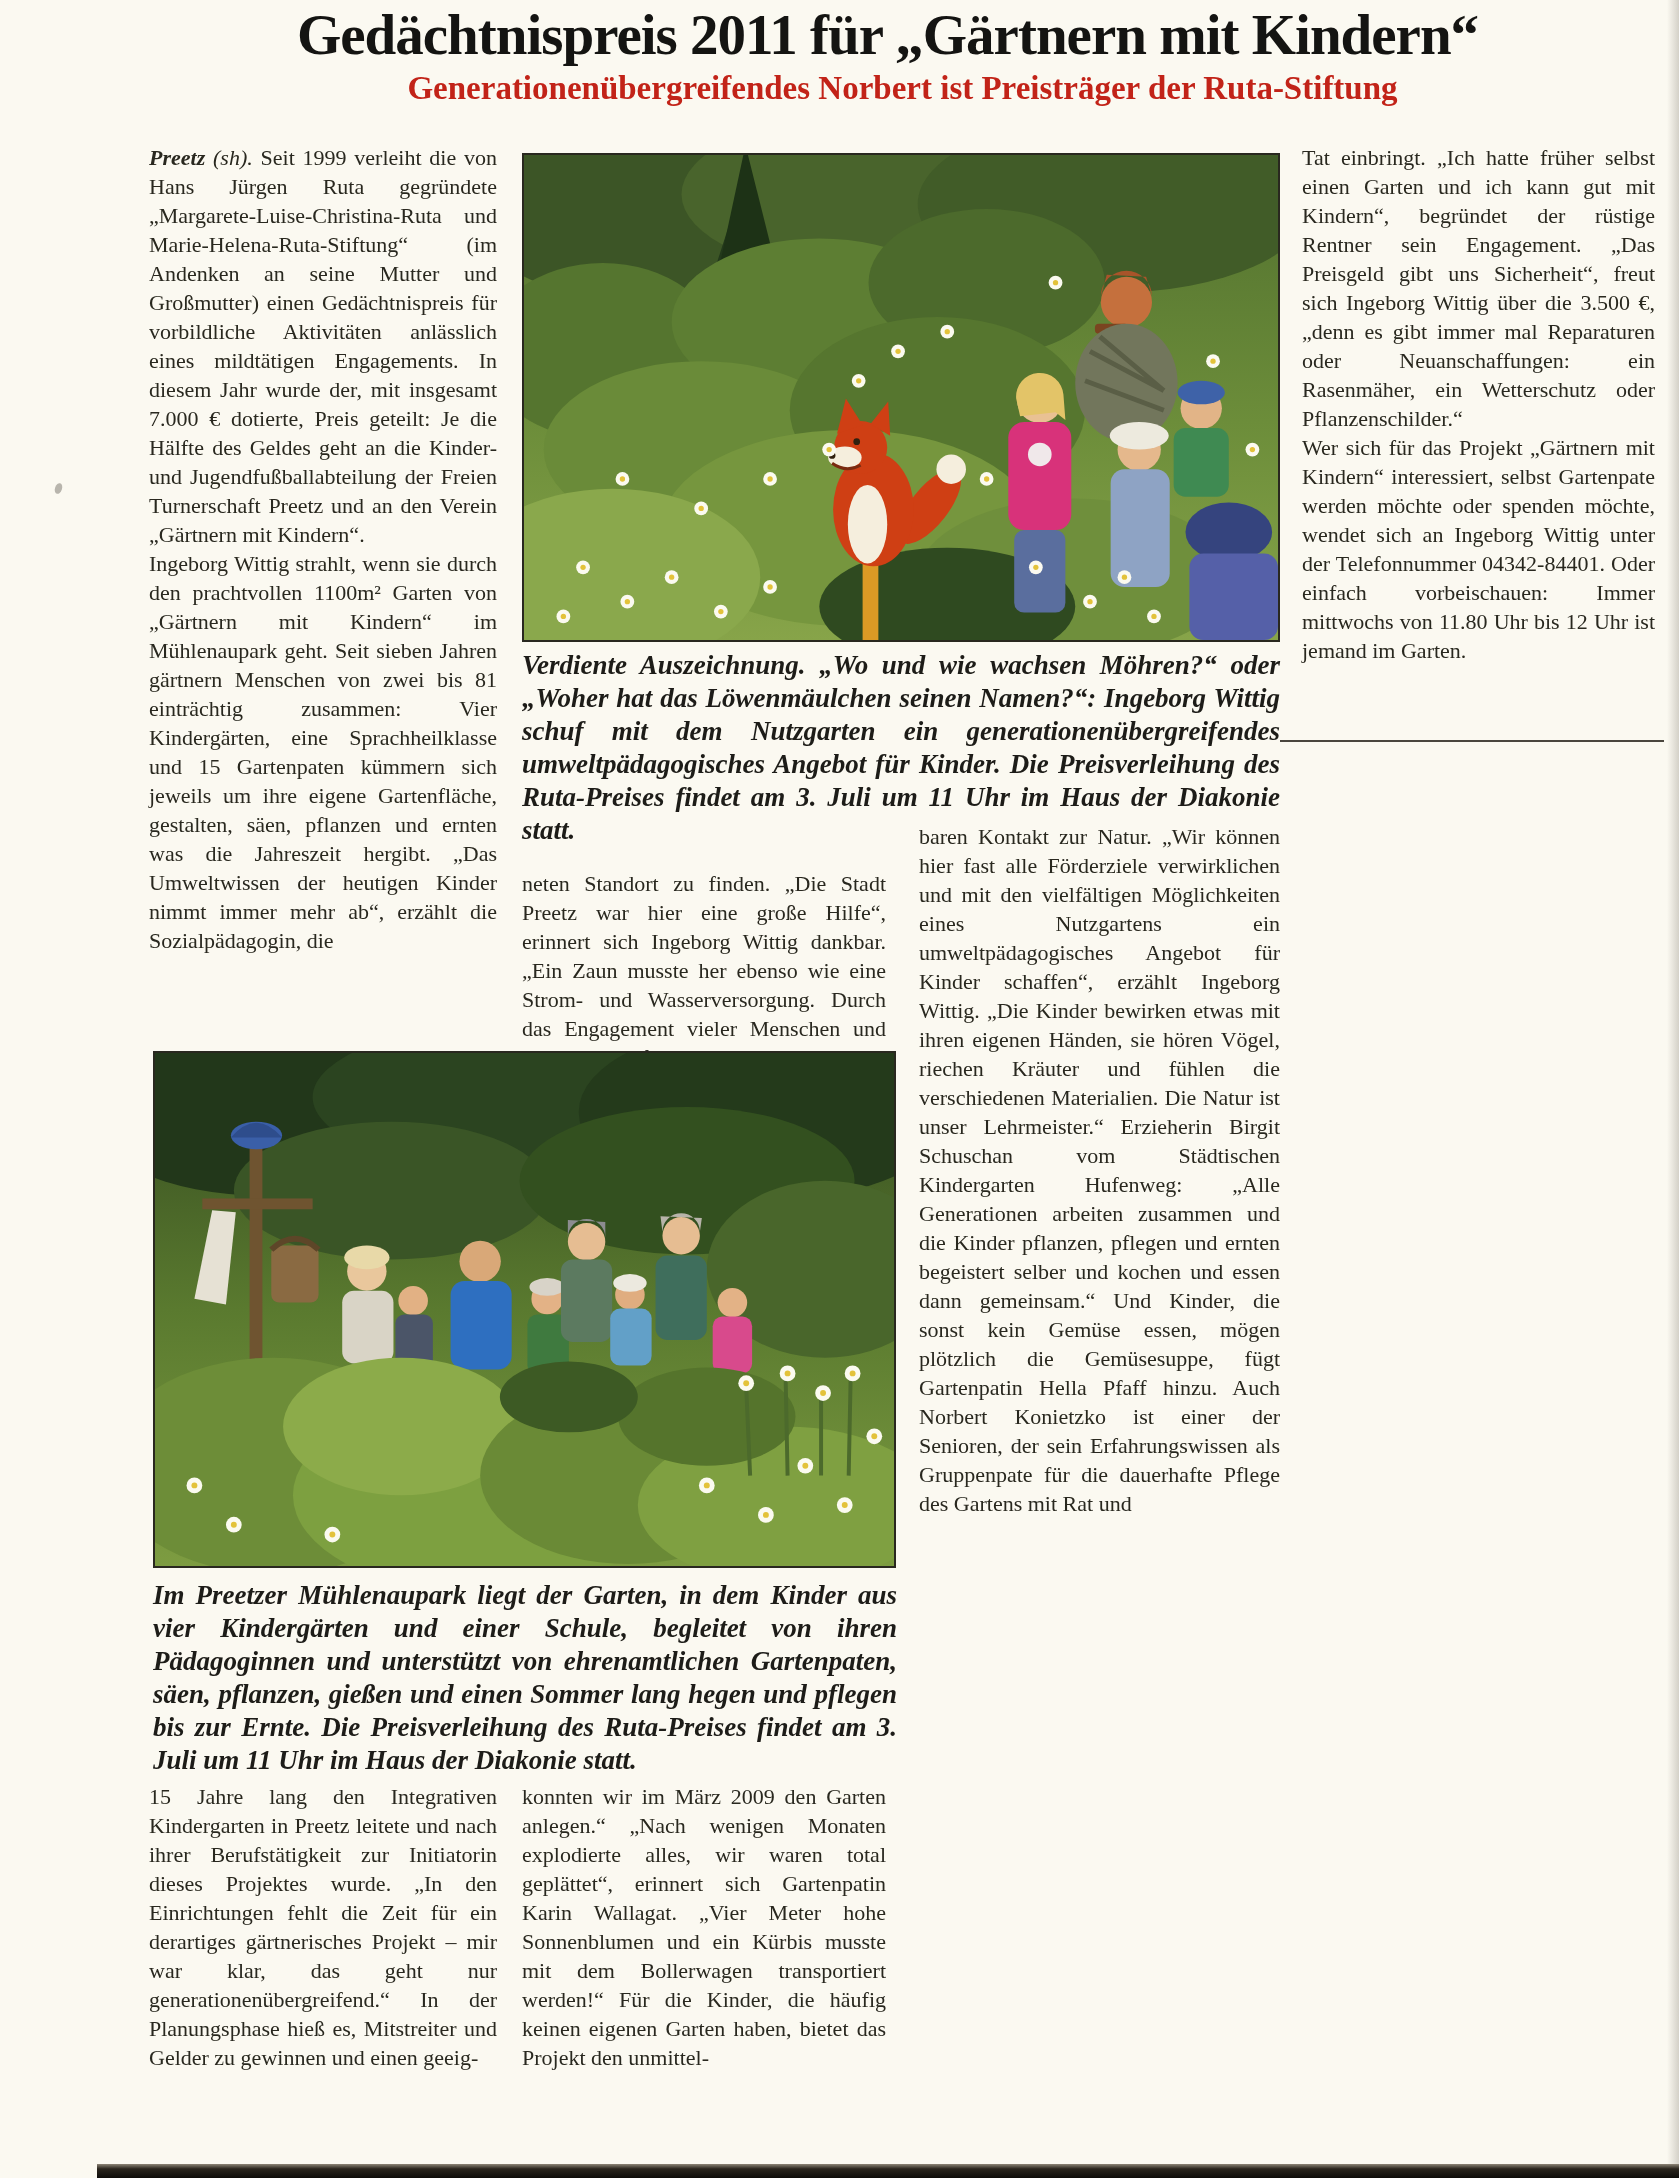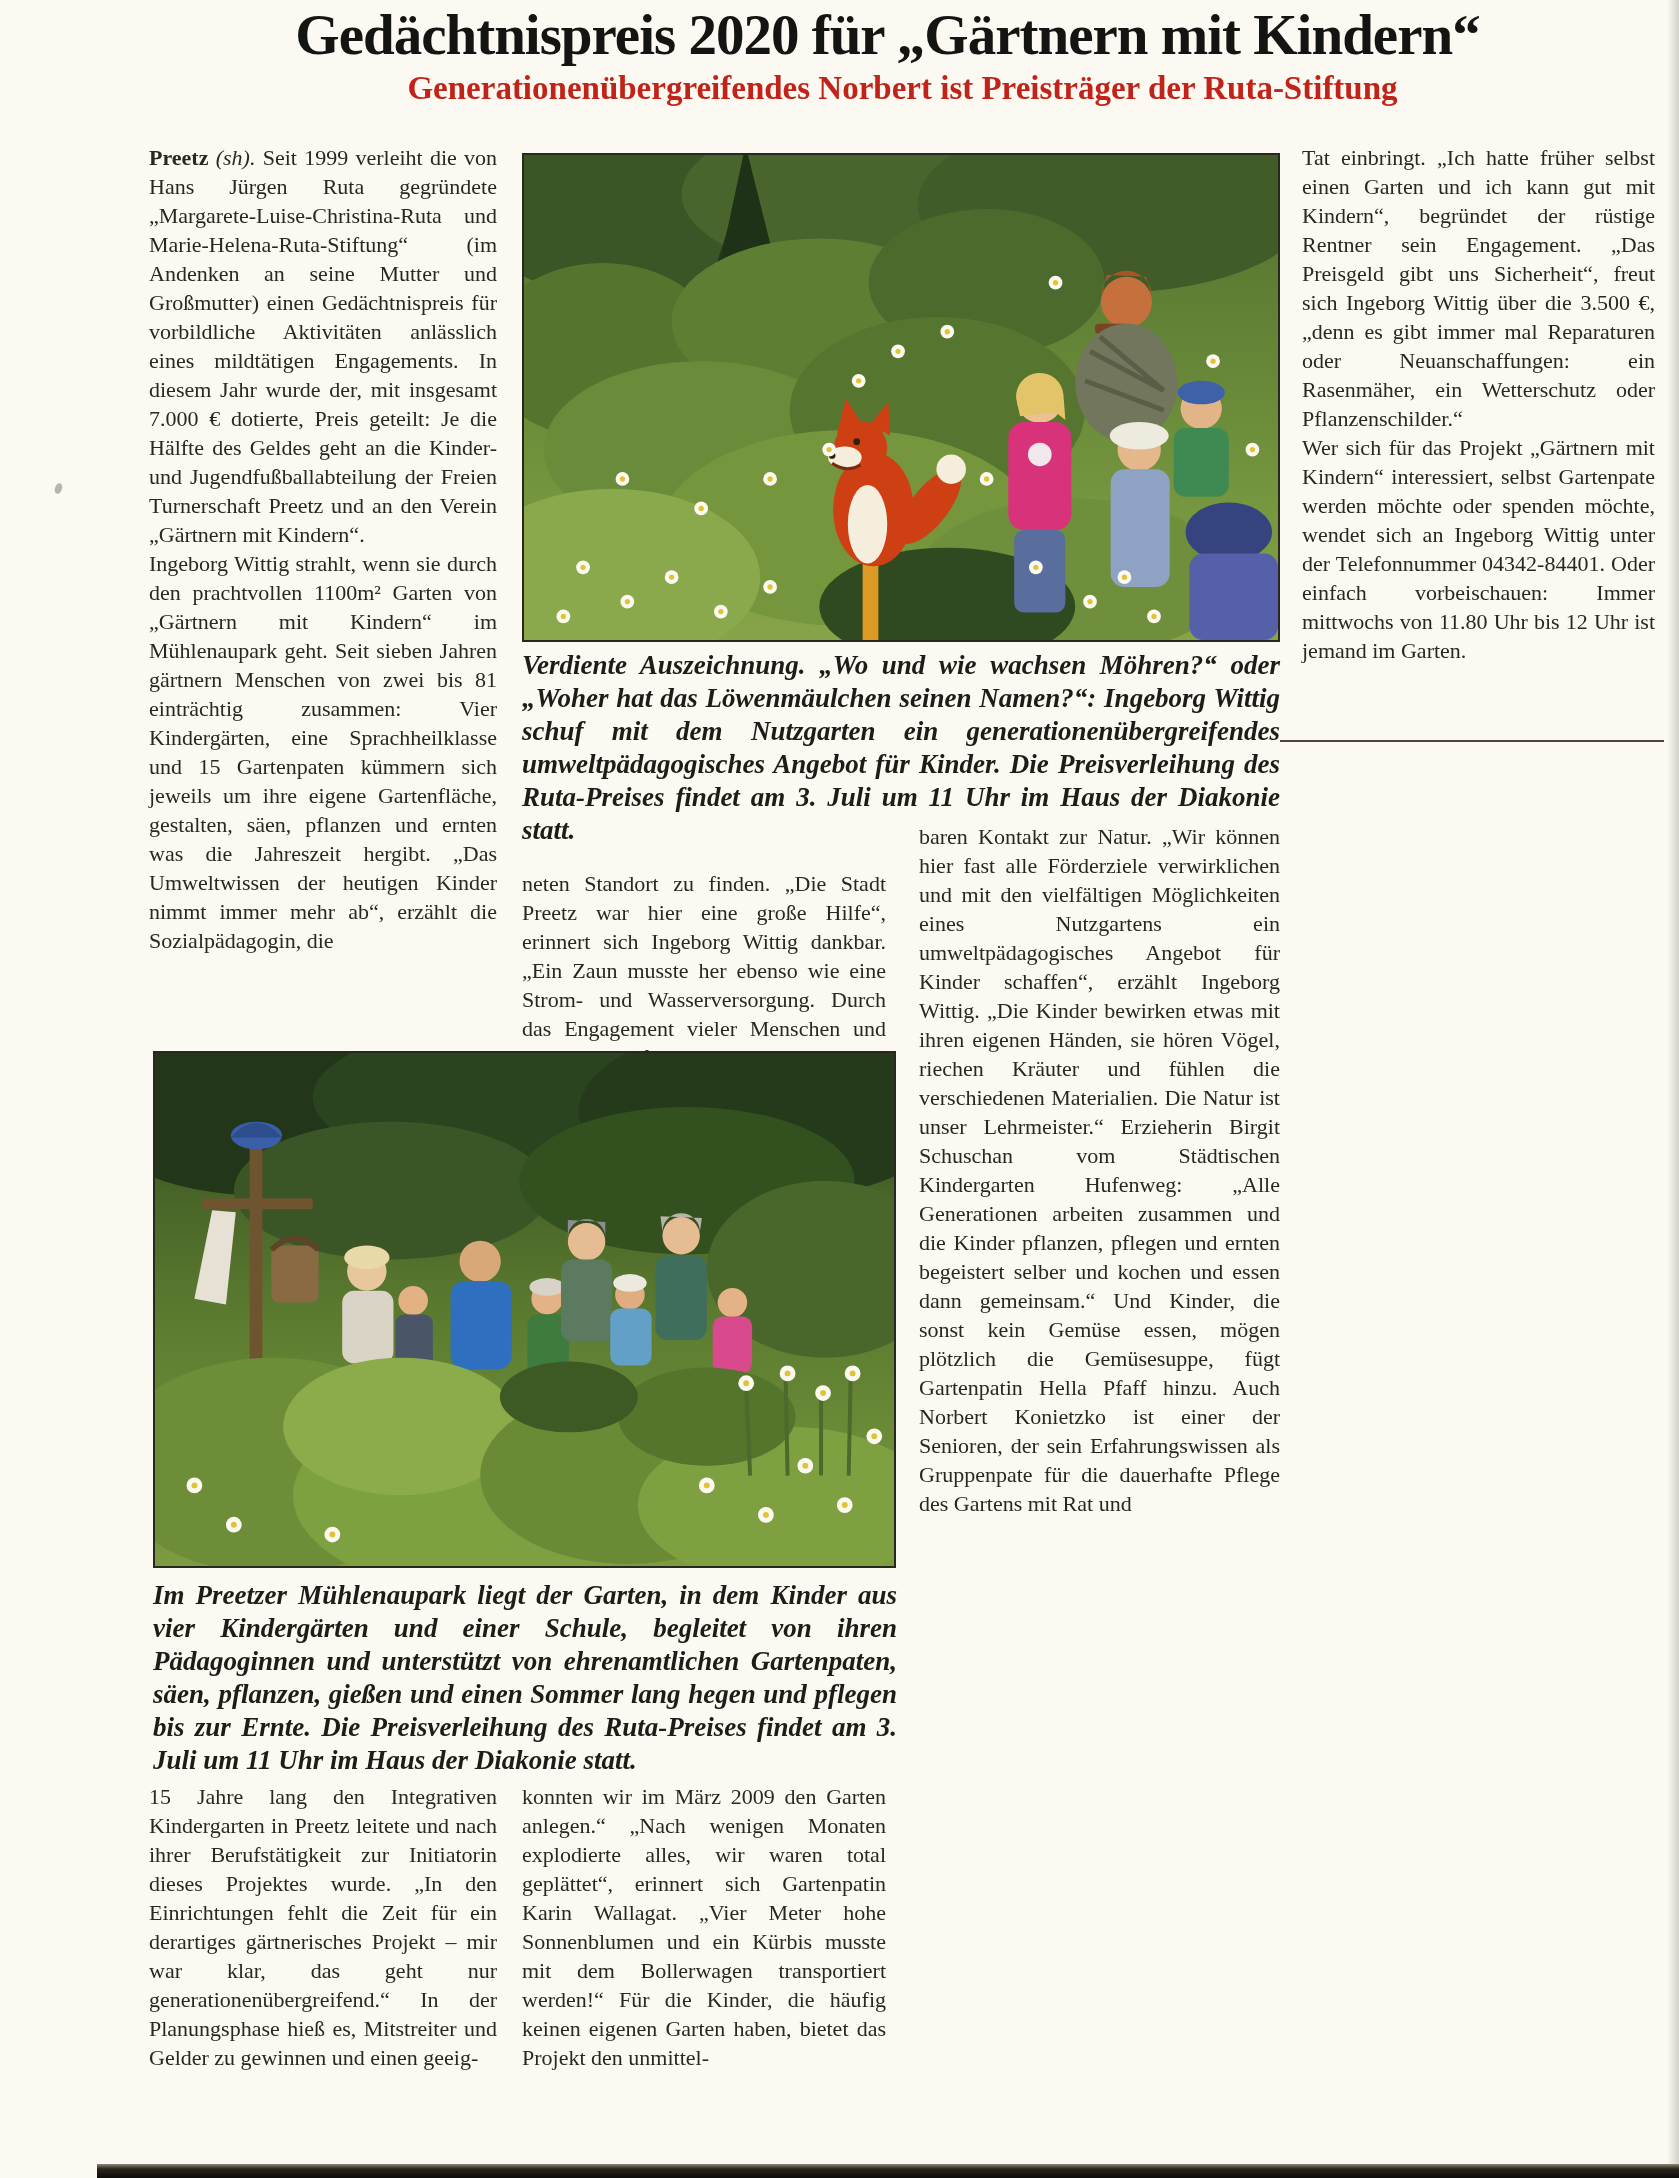--- a/index.html
+++ b/index.html
@@ -23,21 +23,21 @@
     font-size:33px;line-height:38px;font-weight:bold;
     color:#c22318;
   }
   .col{
     font-size:22px;line-height:29px;
     text-align:justify;
     hyphens:auto;-webkit-hyphens:auto;
     color:#29281f;
   }
   .col p{margin:0;}
-  .lead-loc{font-weight:bold;}
+  .lead-loc{font-weight:bold;font-style:italic;}
   .lead-credit{font-style:italic;}
   .photo{
     border:2px solid #29281f;
     box-sizing:border-box;
     background:#5a7a33;
   }
   .photo svg{display:block;width:100%;height:100%;}
   .caption{
     font-weight:bold;font-style:italic;
     font-size:27px;line-height:33px;
@@ -56,21 +56,21 @@
     background:linear-gradient(to right, rgba(0,0,0,0), rgba(110,104,92,.28));
   }
   .speck{
     left:55px;top:483px;width:7px;height:11px;border-radius:50%;
     background:rgba(60,55,45,.35);transform:rotate(18deg);
   }
 </style>
 </head>
 <body>
 
-<div class="abs headline">Gedächtnispreis 2020 für „Gärtnern mit Kindern“</div>
+<div class="abs headline">Gedächtnispreis 2011 für „Gärtnern mit Kindern“</div>
 <div class="abs subhead">Generationenübergreifendes Norbert ist Preisträger der Ruta-Stiftung</div>
 
 <div class="abs col" style="left:149px;top:143px;width:348px;">
   <p><span class="lead-loc">Preetz</span> <span class="lead-credit">(sh).</span> <span>Seit 1999 verleiht die von Hans Jürgen Ruta gegründete „Margarete-Luise-Christina-Ruta und Marie-Helena-Ruta-Stiftung“ (im Andenken an seine Mutter und Großmutter) einen Gedächtnispreis für vorbildliche Aktivitäten anlässlich eines mildtätigen Engagements. In diesem Jahr wurde der, mit insgesamt 7.000 € dotierte, Preis geteilt: Je die Hälfte des Geldes geht an die Kinder- und Jugendfußballabteilung der Freien Turnerschaft Preetz und an den Verein „Gärtnern mit Kindern“.</span></p>
   <p>Ingeborg Wittig strahlt, wenn sie durch den prachtvollen 1100m² Garten von „Gärtnern mit Kindern“ im Mühlenaupark geht. Seit sieben Jahren gärtnern Menschen von zwei bis 81 einträchtig zusammen: Vier Kindergärten, eine Sprachheilklasse und 15 Gartenpaten kümmern sich jeweils um ihre eigene Gartenfläche, gestalten, säen, pflanzen und ernten was die Jahreszeit hergibt. „Das Umweltwissen der heutigen Kinder nimmt immer mehr ab“, erzählt die Sozialpädagogin, die</p>
 </div>
 
 <div class="abs photo" style="left:522px;top:153px;width:758px;height:489px;" aria-label="garden-scene-red-fox-figure-with-children">
   <svg viewBox="0 0 766 494" preserveAspectRatio="none">
     <defs>

